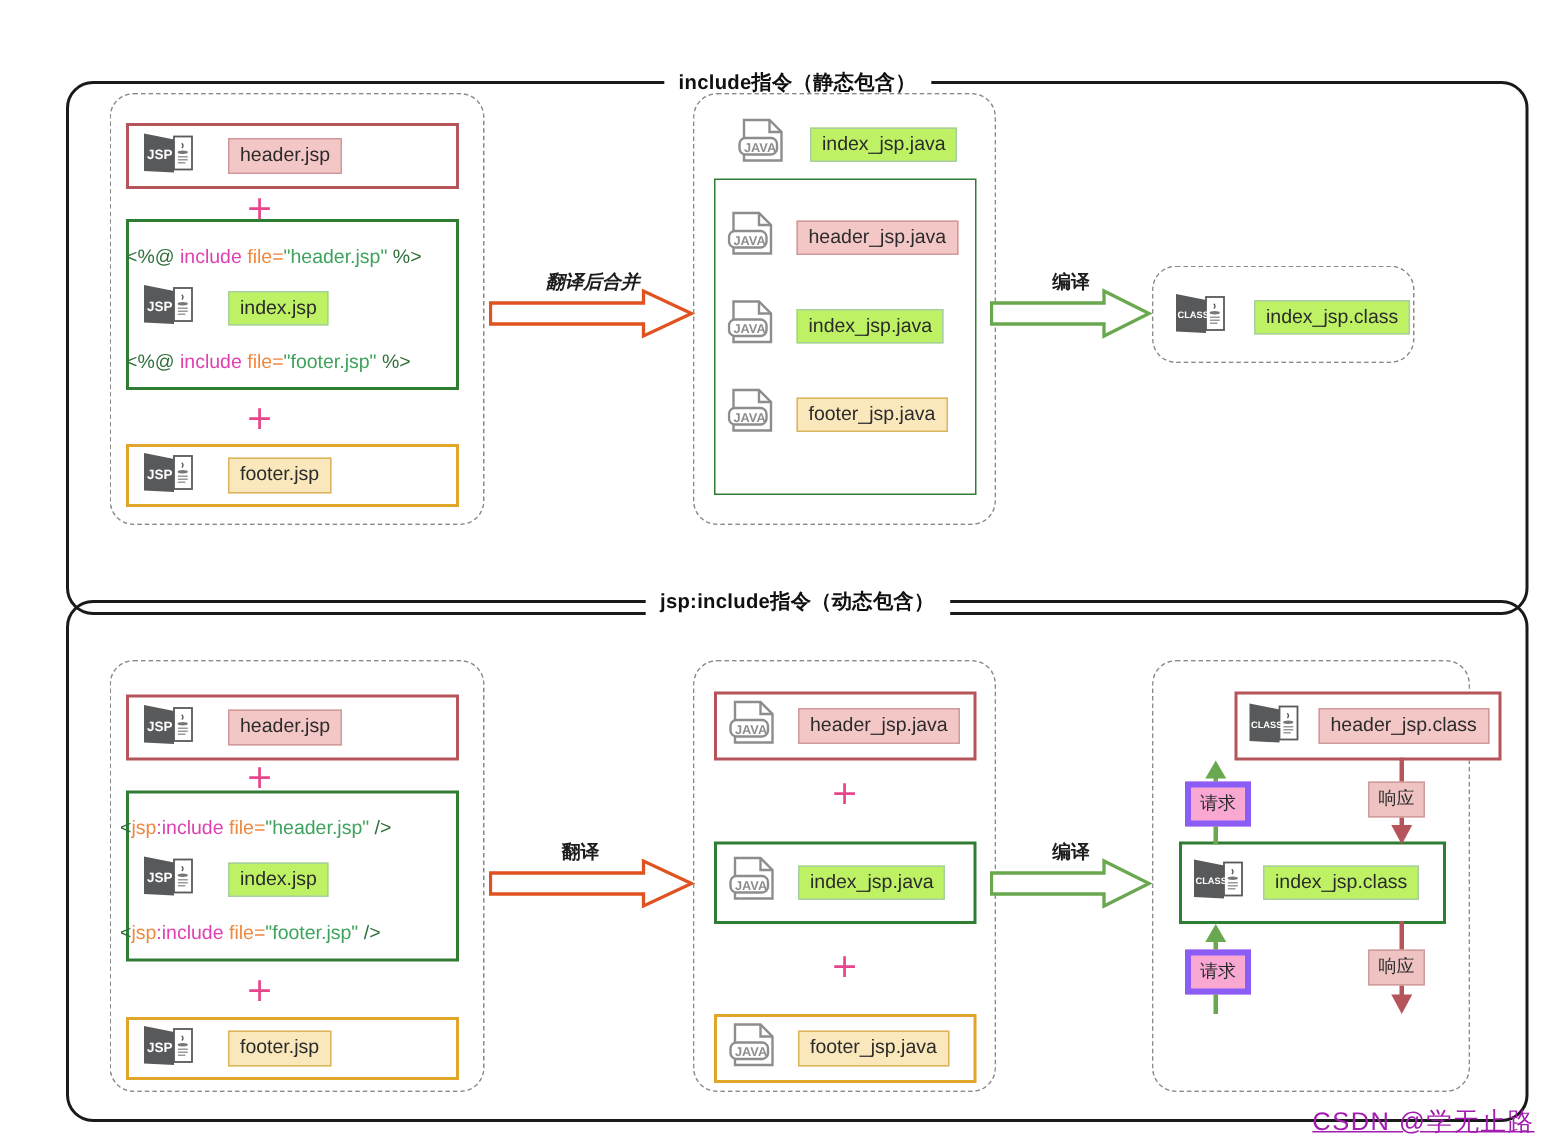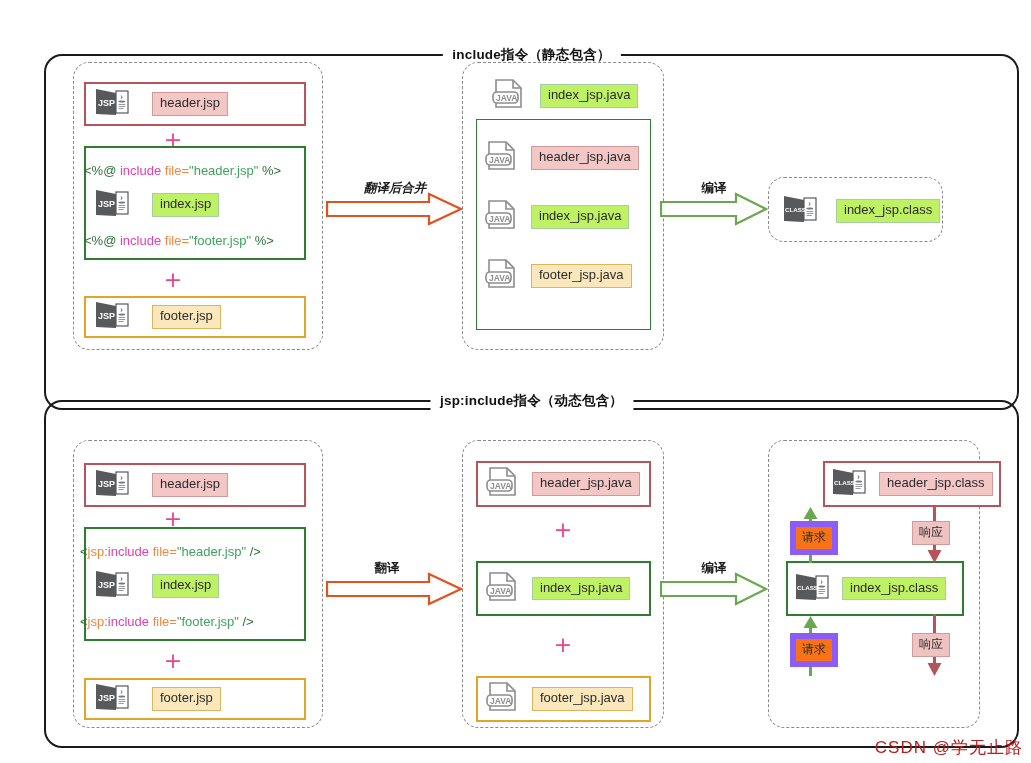--- a/index.html
+++ b/index.html
@@ -111,33 +111,34 @@
 
   
   .smallarrow { position: absolute; }
   .tag {
     position: absolute;
     font-size: 12px;
     padding: 2px 6px 3px 6px;
     white-space: nowrap;
     color: #2b2b2b;
   }
-  .tag.green { background: #f97316; border: 6px solid #8b5cf6; }
+  .tag.green { background: #f9a8d4; border: 4px solid #8b5cf6; }
   .tag.red   { background: #f0c3c3; border: 1px solid #cf9b9b; }
 
   
   .watermark {
     position: absolute;
     right: 8px;
     bottom: 4px;
     font-size: 17px;
-    color: #b91c1c;
+    color: #a21caf;
     letter-spacing: 1px;
     white-space: nowrap;
     user-select: none;
+    text-decoration: underline;
   }
 </style>
 </head>
 <body>
 
 <div id="root">
 
   <div class="panel" style="left:44px; top:14px; width:975px; height:356px;margin-top:40px;">
     <div class="panel-title">include指令（静态包含）</div>
   </div>

